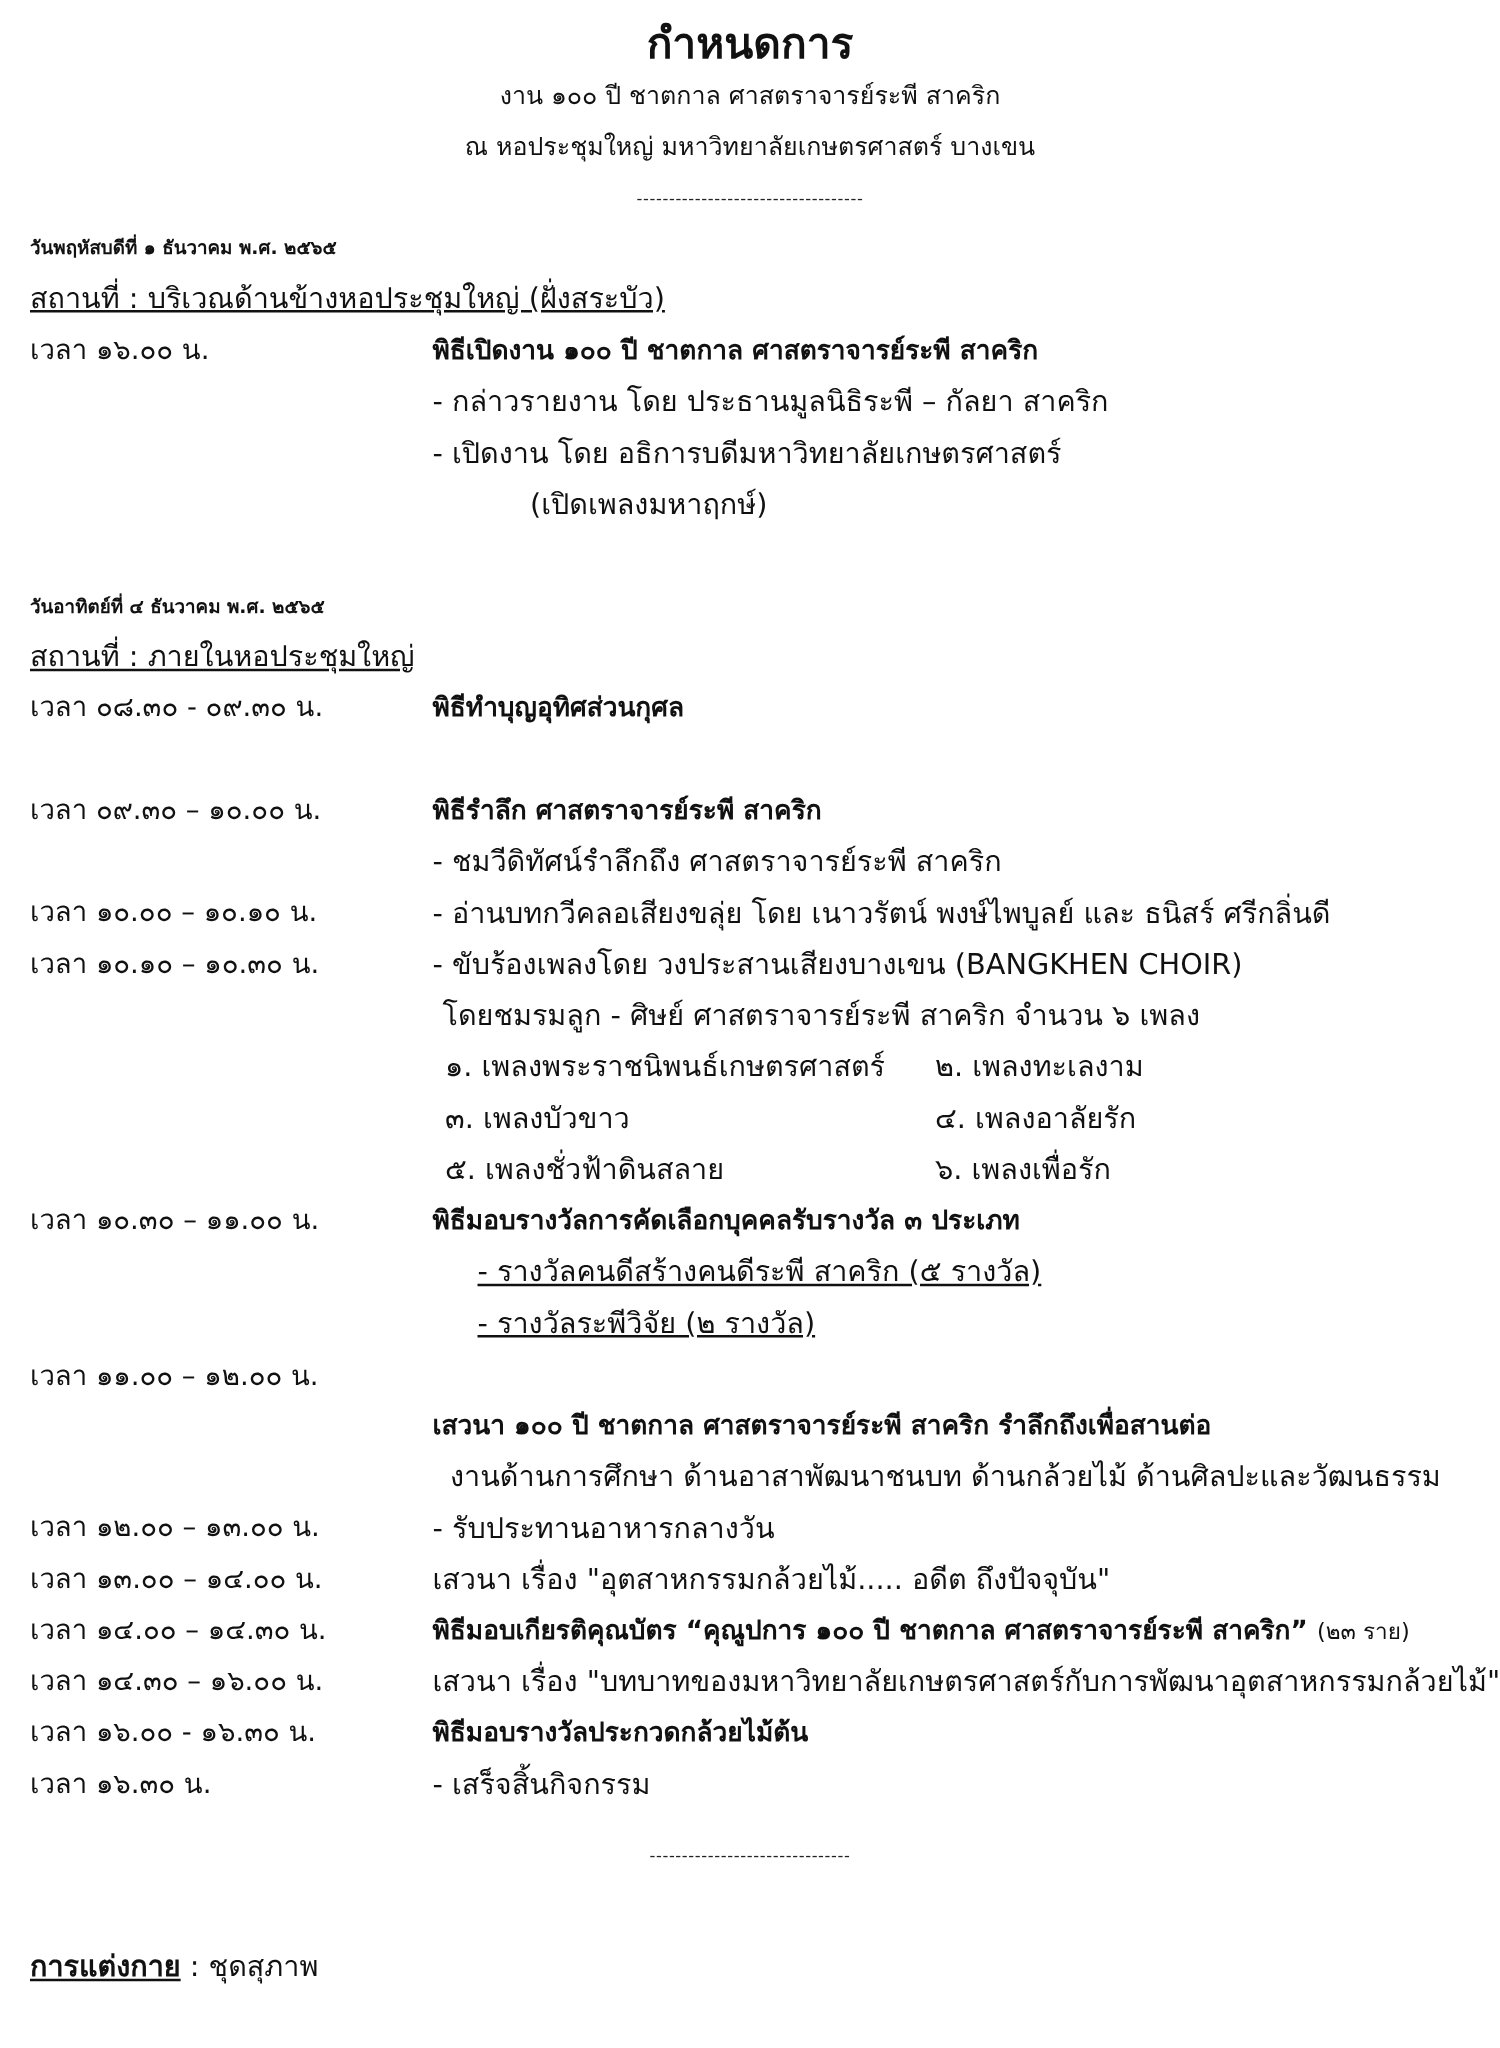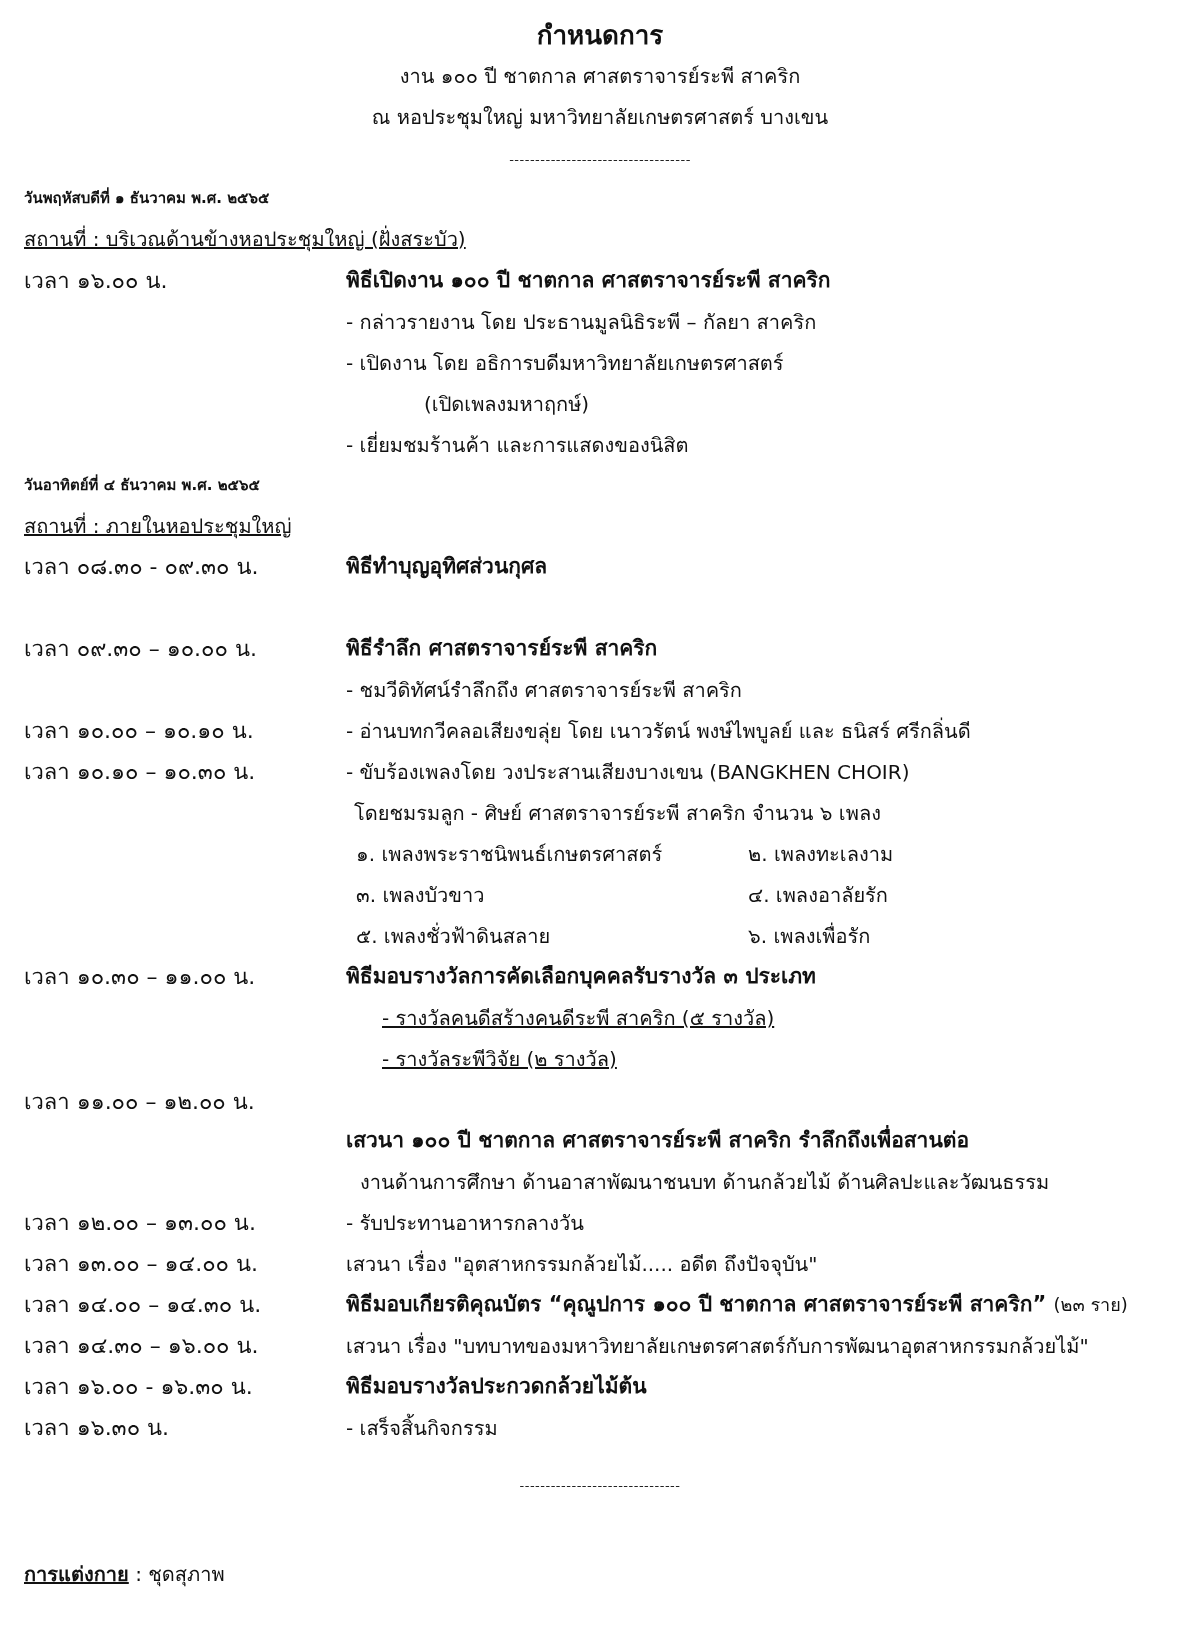--- a/index.html
+++ b/index.html
@@ -18,30 +18,30 @@
     .page {
       position: absolute;
       left: 0;
       top: 0;
       width: 1200px;
       height: 1638px;
     }
     .line {
       position: absolute;
       white-space: nowrap;
-      font-size: 20px;
+      font-size: 23px;
       line-height: 28px;
     }
     .center {
       left: 0;
       width: 1200px;
       text-align: center;
     }
     .title {
-      font-size: 26px;
+      font-size: 34px;
       font-weight: bold;
       line-height: 34px;
     }
     .subtitle {
       font-size: 20px;
     }
     .divider {
       font-size: 13px;
       letter-spacing: 0.5px;
       color: #222;
@@ -79,21 +79,20 @@
   <div class="line center divider" style="top:146px;">-----------------------------------</div>
 
   <div class="line day-heading" style="top:184px;">วันพฤหัสบดีที่ ๑ ธันวาคม พ.ศ. ๒๕๖๕</div>
   <div class="line venue" style="top:225px;">สถานที่ : บริเวณด้านข้างหอประชุมใหญ่ (ฝั่งสระบัว)</div>
 
   <div class="line time" style="top:267px;">เวลา ๑๖.๐๐ น.</div>
   <div class="line c2b" style="top:266px;">พิธีเปิดงาน ๑๐๐ ปี ชาตกาล ศาสตราจารย์ระพี สาคริก</div>
   <div class="line c2" style="top:308px;">- กล่าวรายงาน โดย ประธานมูลนิธิระพี – กัลยา สาคริก</div>
   <div class="line c2" style="top:349px;">- เปิดงาน โดย อธิการบดีมหาวิทยาลัยเกษตรศาสตร์</div>
   <div class="line c5" style="top:390px;">(เปิดเพลงมหาฤกษ์)</div>
-  <div class="line c2" style="top:431px;">- เยี่ยมชมร้านค้า และการแสดงของนิสิต</div>
 
   <div class="line day-heading" style="top:471px;">วันอาทิตย์ที่ ๔ ธันวาคม พ.ศ. ๒๕๖๕</div>
   <div class="line venue" style="top:512px;">สถานที่ : ภายในหอประชุมใหญ่</div>
 
   <div class="line time" style="top:553px;">เวลา ๐๘.๓๐ - ๐๙.๓๐ น.</div>
   <div class="line c2b" style="top:552px;">พิธีทำบุญอุทิศส่วนกุศล</div>
 
   <div class="line time" style="top:635px;">เวลา ๐๙.๓๐ – ๑๐.๐๐ น.</div>
   <div class="line c2" style="top:676px;">- ชมวีดิทัศน์รำลึกถึง ศาสตราจารย์ระพี สาคริก</div>
   <div class="line c2b" style="top:634px;">พิธีรำลึก ศาสตราจารย์ระพี สาคริก</div>

